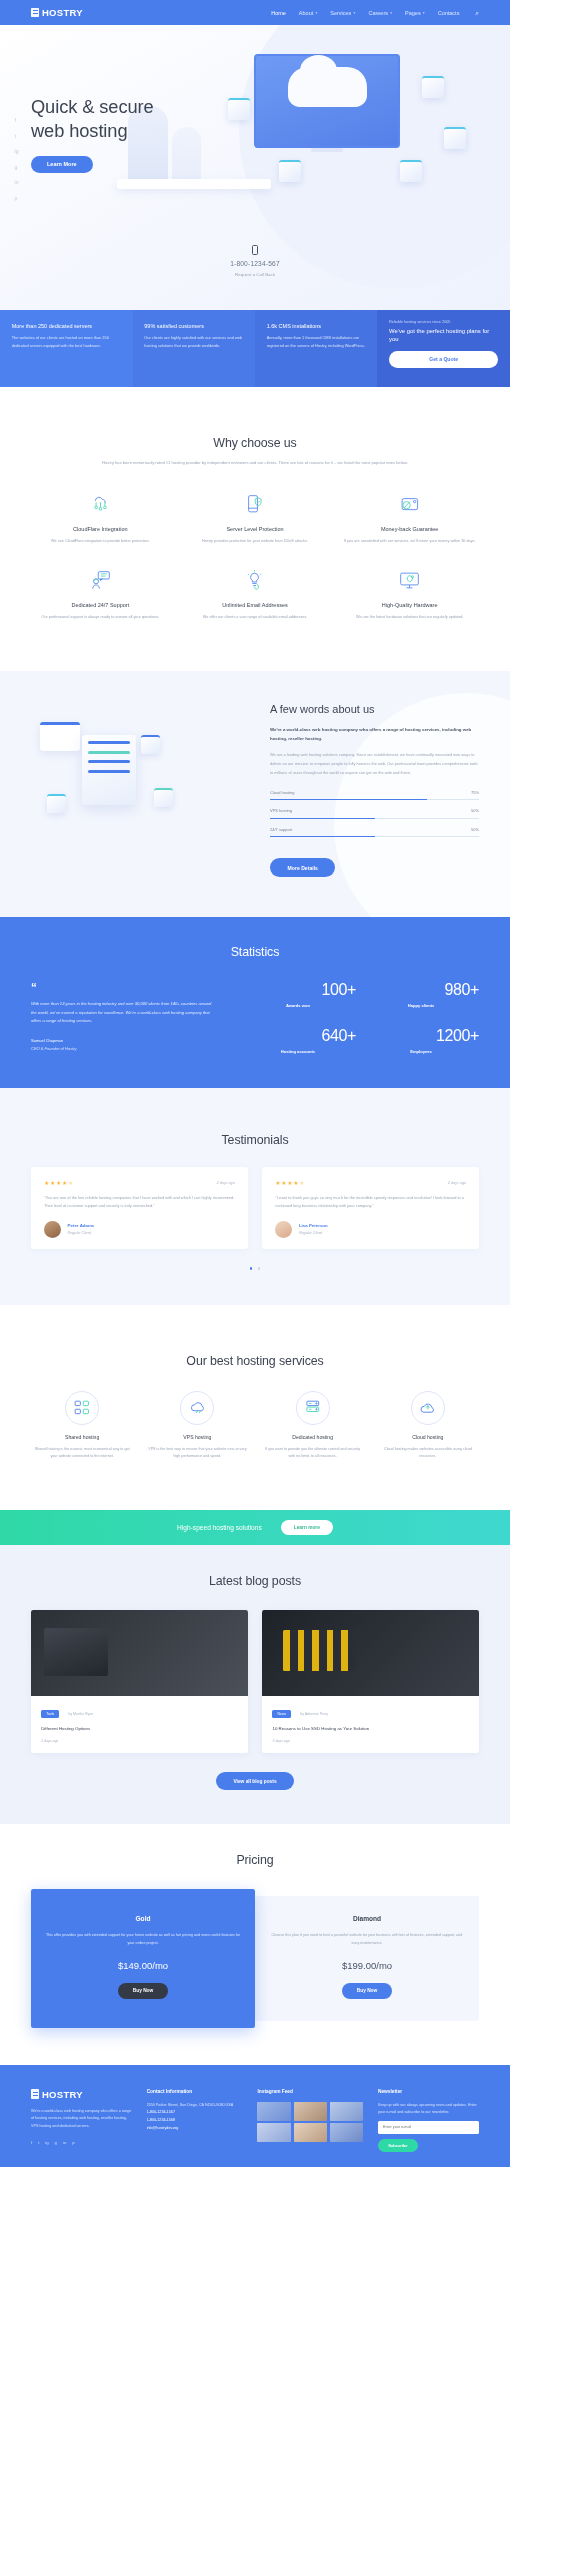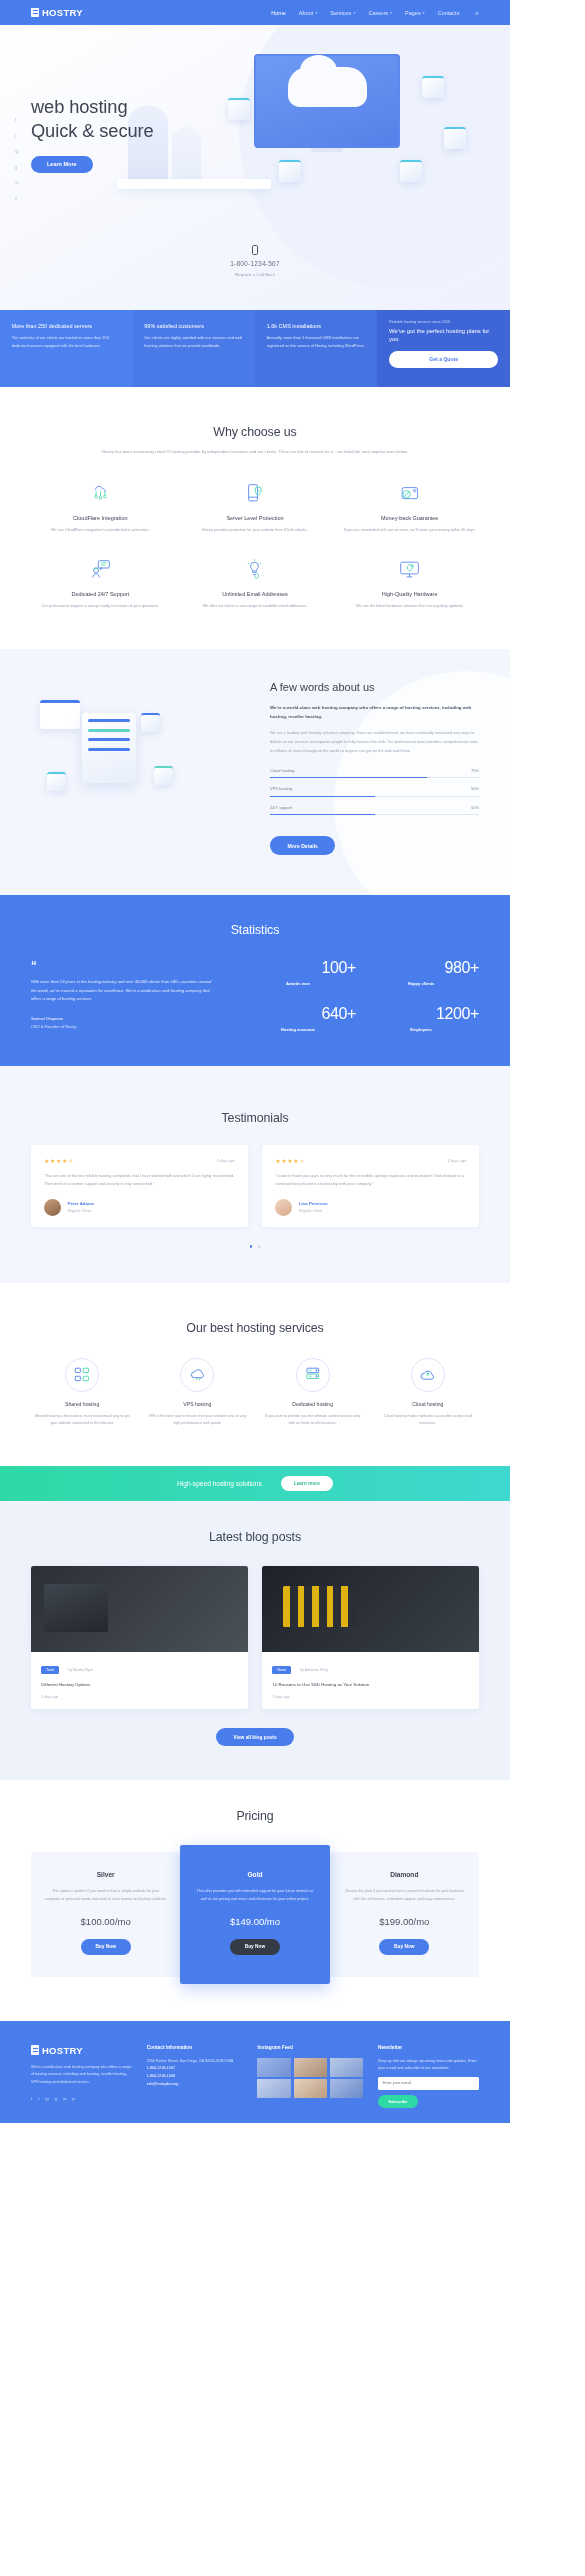--- a/index.html
+++ b/index.html
@@ -116,21 +116,21 @@
   .feat:nth-child(3) { background: #4673e2; width: 24%; }
   .feat:nth-child(4) { background: #3f66d6; width: 26%; padding-top: 10.2px; }
   .feat-h { font-size: 5.5px; font-weight: 500; margin-bottom: 5.1px; }
   .feat-p { font-size: 3.9px; line-height: 1.95; color: #d9e4fb; }
   .feat-eyebrow { font-size: 3.8px; color: #c6d6fa; margin-bottom: 3.7px; }
   .feat-big { font-size: 5.9px; font-weight: 400; line-height: 1.35; margin-bottom: 6.6px; }
   .quote-btn { background: #fff; color: #4a7dec; padding: 5.1px 0; width: 100%;
     font-size: 5.1px; text-align: center; }
 
   
-  .sec { padding: 38px 31px; }
+  .sec { padding: 49px 31px; }
   .sec-title {
     text-align: center; font-size: 12.4px; font-weight: 300; color: #3d4453; letter-spacing: -0.1px;
   }
   .sec-sub {
     text-align: center; font-size: 4.1px; color: #9aa3b4; line-height: 2.1;
     max-width: 351px; margin: 8.8px auto 0;
   }
 
   
   .why-grid {
@@ -350,22 +350,22 @@
       <span>f</span>
       <span>t</span>
       <span>ig</span>
       <span>g</span>
       <span>in</span>
       <span>p</span>
     </div>
 
     <div class="hero-inner">
       <div class="hero-title">
+        <div>Quick &amp; secure</div>
         <div>web hosting</div>
-        <div>Quick &amp; secure</div>
       </div>
       <button class="btn btn-primary hero-btn">Learn More</button>
     </div>
 
     <div class="hero-phone">
       <div class="phone-ico"></div>
       <div class="phone-num">1-800-1234-567</div>
       <div class="phone-sub">Request a Call Back</div>
     </div>
   </div>
@@ -677,26 +677,20 @@
           <div class="bdate">2 days ago</div>
         </div>
       </div>
     </div>
     <button class="btn btn-primary blog-btn">View all blog posts</button>
   </div>
 
   <div class="pricing">
     <div class="sec-title">Pricing</div>
     <div class="price-row">
-      <div class="pcard">
-        <div class="pname">Silver</div>
-        <div class="pdesc">This option is perfect if you need to host a simple website for your corporate or personal needs and want to save money on hosting solutions.</div>
-        <div class="pprice">$100.00/mo</div>
-        <button class="btn btn-primary pbtn">Buy Now</button>
-      </div>
       <div class="pcard feature">
         <div class="pname">Gold</div>
         <div class="pdesc">This offer provides you with extended support for your future website as well as fair pricing and more useful features for your online project.</div>
         <div class="pprice">$149.00/mo</div>
         <button class="btn pbtn dark">Buy Now</button>
       </div>
       <div class="pcard">
         <div class="pname">Diamond</div>
         <div class="pdesc">Choose this plan if you need to host a powerful website for your business with lots of features, extended support, and easy maintenance.</div>
         <div class="pprice">$199.00/mo</div>

